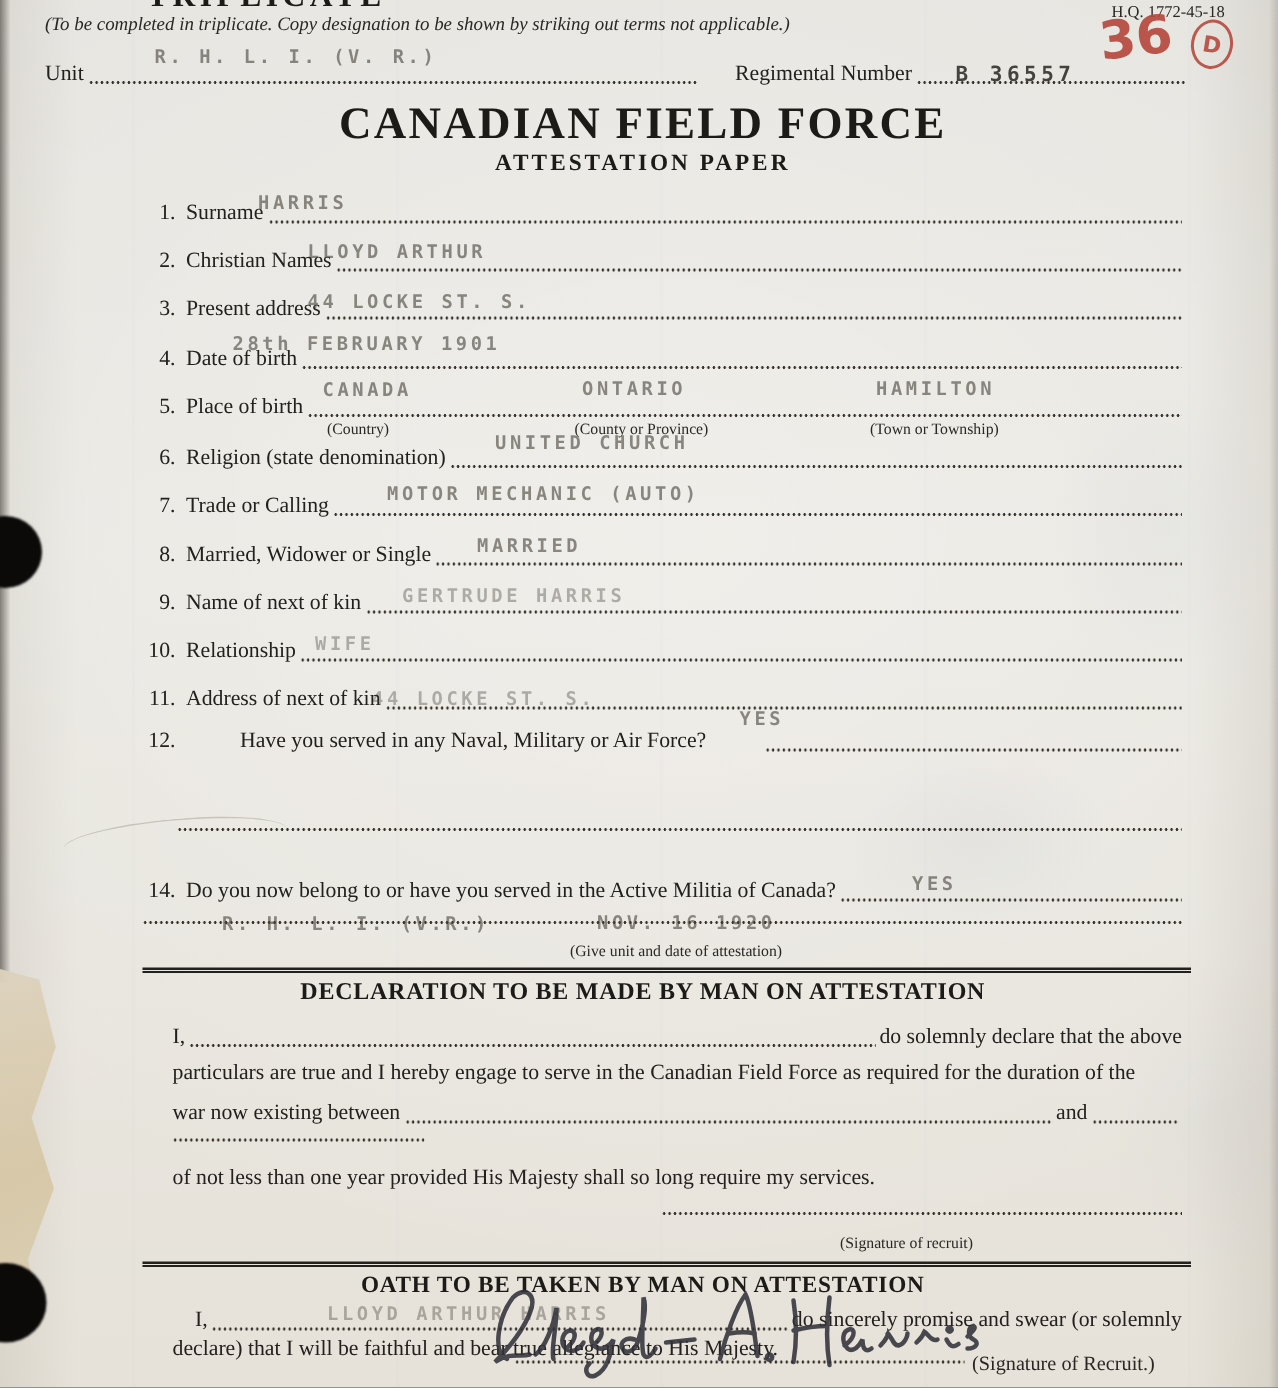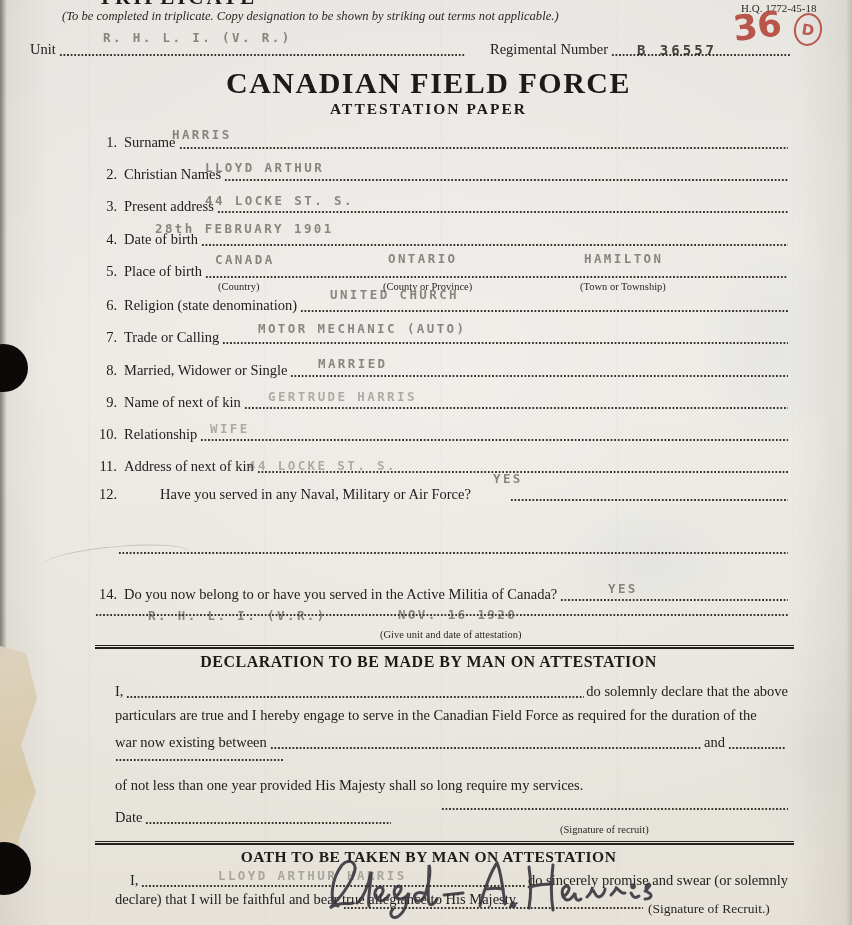--- a/index.html
+++ b/index.html
@@ -15,21 +15,21 @@
   .edge-left{position:absolute;left:0;top:0;width:7px;height:655px;
       background:linear-gradient(90deg, rgba(35,30,25,.5), rgba(35,30,25,0));}
   .edge-right{position:absolute;right:0;top:0;width:6px;height:925px;
       background:linear-gradient(270deg, rgba(80,70,60,.18), rgba(80,70,60,0));}
   .tape{position:absolute;left:0;top:646px;width:62px;height:236px;opacity:.95;
       background:linear-gradient(160deg,#ddd2bd,#d6c7a6 55%,#dccfb4);
       clip-path:polygon(0 0,42% 3%,60% 22%,34% 42%,58% 62%,30% 82%,44% 100%,0 100%);}
   .hole{position:absolute;background:#0b0a09;border-radius:50%;filter:blur(.7px);}
   .corner-word{position:absolute;left:98px;top:-15px;font-weight:bold;font-size:21px;
       letter-spacing:3px;color:#1d1b18;}
-  .instr{position:absolute;left:30px;top:9px;font-style:italic;font-size:12.6px;color:#2a2824;margin-left:32px;}
+  .instr{position:absolute;left:30px;top:9px;font-style:italic;font-size:12.6px;color:#2a2824;}
   .hq{position:absolute;left:741px;top:2px;font-size:11px;color:#2a2824;}
   .red36{position:absolute;left:733px;top:6px;font-family:"DejaVu Sans",sans-serif;
       font-weight:bold;font-size:35px;color:#b5463b;transform:rotate(-7deg);opacity:.9;}
   .redcircle{position:absolute;left:794px;top:13px;width:24px;height:29px;border:2.2px solid #b5463b;
       border-radius:50%;display:flex;align-items:center;justify-content:center;transform:rotate(9deg);
       font-family:"DejaVu Sans",sans-serif;font-size:15px;font-weight:bold;color:#b5463b;opacity:.88;}
   .row{position:absolute;display:flex;align-items:baseline;font-size:14.5px;line-height:19px;}
   .num{flex:0 0 22px;text-align:right;margin-right:7px;}
   .dots{flex:1 1 auto;align-self:flex-end;height:2px;margin:0 2px 3px 3px;
       background-image:radial-gradient(circle,#37332c 0.8px, rgba(0,0,0,0) 1px);
@@ -210,24 +210,20 @@
     <span class="nowrap">war now existing between</span>
       <span class="dots"></span>
       <span>and</span>
       <span class="dots fixed" style="width:58px;"></span>
   </div>
   <div class="para flexline" style="top:759px;">
     <span class="dots fixed" style="width:168px;margin-left:0;"></span>
   </div>
   <div class="para" style="top:776px;">of not less than one year provided His Majesty shall so long require my services.</div>
 
-  <div class="row" style="left:115px;top:808px;width:278px;">
-    <span>Date</span>
-      <span class="dots"></span>
-  </div>
   <div class="row" style="left:438px;top:808px;right:62px;">
     <span class="dots"></span>
   </div>
   <div class="caption" style="left:560px;top:824px;">(Signature of recruit)</div>
 
   <div class="rule" style="top:841px;"></div>
   <div class="title" style="top:848px;font-size:15.5px;letter-spacing:.5px;">OATH TO BE TAKEN BY MAN ON ATTESTATION</div>
 
   <div class="para flexline" style="top:871px;left:130px;">
     <span>I,</span>

